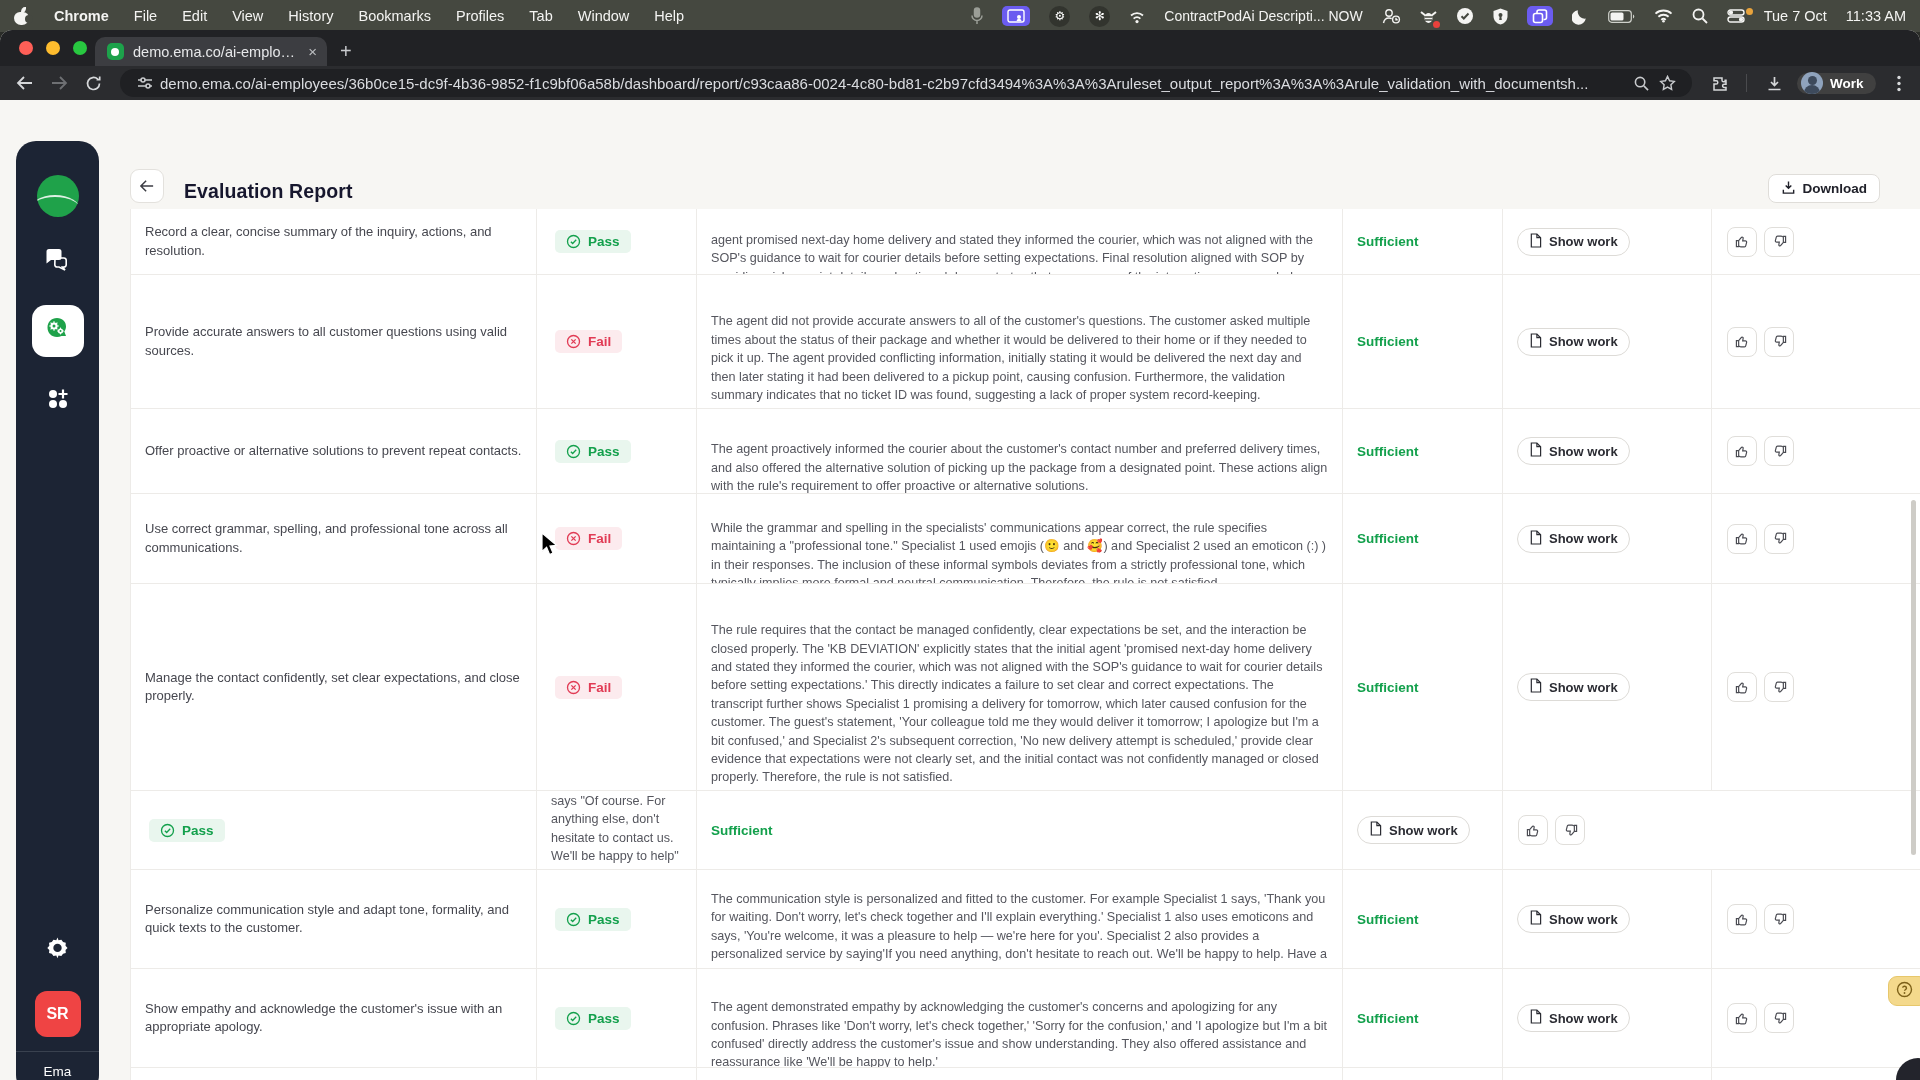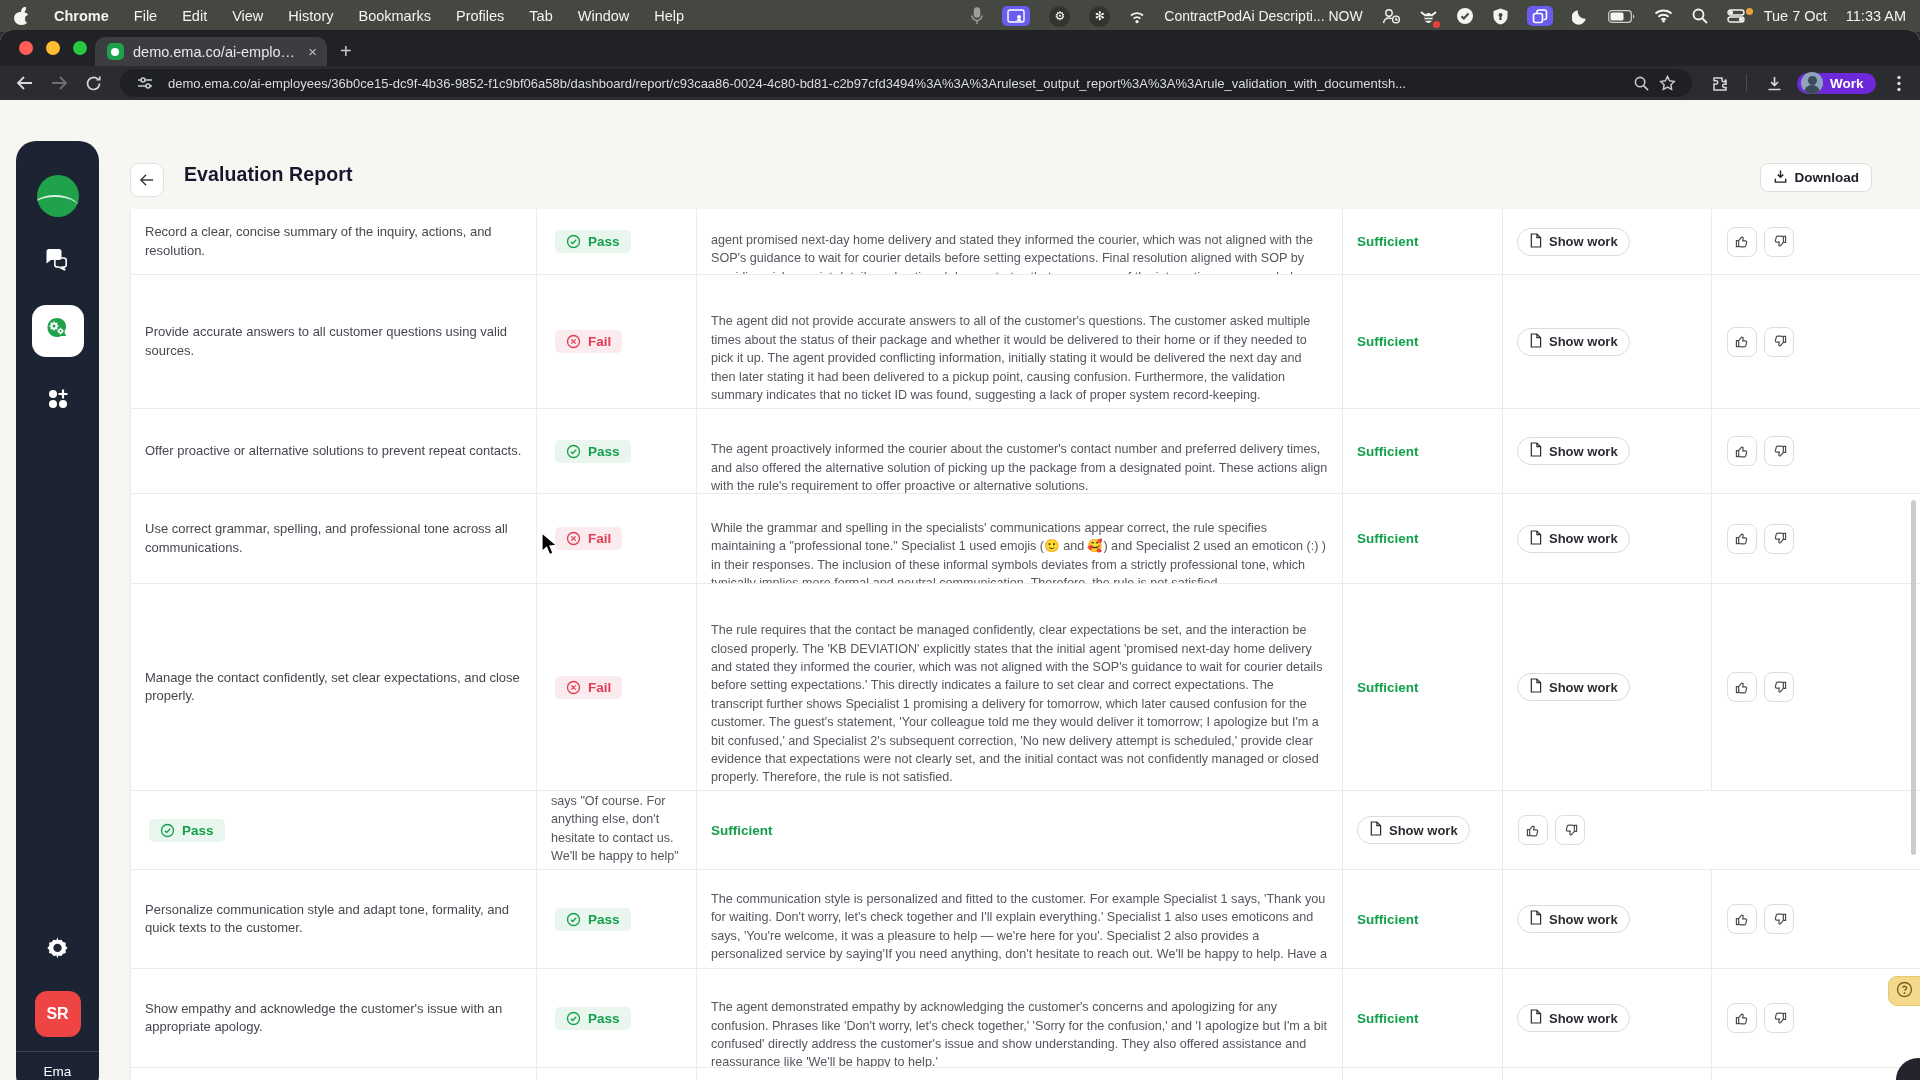--- a/index.html
+++ b/index.html
@@ -44,25 +44,25 @@
   .tab .title { flex:1; overflow:hidden; white-space:nowrap; text-overflow:ellipsis; }
   .tab .close { color:#bcbec1; font-size:15px; flex:none; cursor:default; }
   .newtab { position:absolute; left:340px; top:9px; color:#c9cbce; font-size:20px; line-height:24px; }
   .toolbar { position:absolute; top:36px; left:0; width:1920px; height:34px; background:#2b2c2f;
              display:flex; align-items:center; }
   .nav-ic { width:34px; text-align:center; font-size:17px; color:#d6d8da; flex:none; }
   .nav-ic.dim { color:#6e7073; }
   .nav-ic svg { display:block; margin:0 auto; }
   .omnibox { margin-left:10px; width:1572px; height:28px; background:#1f2023; border-radius:14px;
              display:flex; align-items:center; padding:0 12px; color:#dadce0; }
-  .omnibox .url { flex:1; font-size:13px; white-space:nowrap; overflow:hidden; margin-left:10px; }
+  .omnibox .url { flex:1; font-size:15px; white-space:nowrap; overflow:hidden; margin-left:2px; }
   .ob-ic { flex:none; display:flex; align-items:center; justify-content:center; width:26px; color:#c8cacd; }
   .tb-right { display:flex; align-items:center; gap:6px; margin-left:10px; color:#d6d8da; }
   .separator { width:1px; height:18px; background:#4a4b4e; margin:0 4px; }
-  .profile-pill { display:flex; align-items:center; gap:7px; background:#6d28d9; border-radius:14px;
+  .profile-pill { display:flex; align-items:center; gap:7px; background:#404040; border-radius:14px;
                   height:21px; padding:3px 12px 3px 4px; color:#fff; font-size:13.5px; font-weight:bold; }
   .profile-pill .avatar { width:22px; height:22px; border-radius:50%; background:#8fa3bd; position:relative; overflow:hidden; }
   .profile-pill .avatar::before { content:""; position:absolute; left:6.5px; top:4px; width:9px; height:9px; border-radius:50%; background:#3d4a5c; }
   .profile-pill .avatar::after { content:""; position:absolute; left:3px; top:13px; width:16px; height:10px; border-radius:8px 8px 0 0; background:#3d4a5c; }
 
   
   .app { position:absolute; top:70px; left:0; width:1920px; height:980px; background:#f7f6f3; }
 
   
   .sidebar { position:absolute; left:16px; top:41px; width:83px; height:954px; background:#1c2434;
@@ -72,21 +72,21 @@
                     border-radius:50%; border-top:2.5px solid rgba(255,255,255,.85); }
   .sb-item { width:52px; height:52px; display:flex; align-items:center; justify-content:center; margin-top:18px; border-radius:14px; }
   .sb-item.active { background:#ffffff; }
   .sb-spacer { flex:1; }
   .sb-avatar { width:46px; height:46px; border-radius:12px; background:#ef4444; color:#fff; font-weight:bold;
                font-size:16px; display:flex; align-items:center; justify-content:center; margin-top:16px; }
   .sb-divider { width:83px; height:1px; background:#39414f; margin-top:14px; }
   .sb-org { color:#fff; font-size:13.5px; margin:12px 0 16px; }
 
   
-  .page-header { position:absolute; left:130px; top:63px; right:48px; height:40px; display:flex; align-items:flex-start; }
+  .page-header { position:absolute; left:130px; top:63px; right:40px; height:40px; display:flex; align-items:flex-end; }
   .back-btn { width:34px; height:34px; border:1px solid #e3e1dd; background:#fff; border-radius:9px;
               display:flex; align-items:center; justify-content:center; color:#3c3d44; }
   .page-title { margin-left:20px; font-size:19.5px; font-weight:bold; color:#17172e; letter-spacing:.1px; }
   .dl-btn { margin-left:auto; height:29px; border:1px solid #dfddd9; background:#fff; border-radius:8px;
             display:flex; align-items:center; gap:7px; padding:0 12px; font-size:13.5px; font-weight:bold; color:#20212a; }
 
   
   .report-table { position:absolute; left:130px; top:109px; width:1790px; height:871px; background:#fff;
                   border-left:1px solid #edebe8; overflow:hidden; }
   .trow { display:grid; grid-template-columns:405px 160px 646px 160px 209px 1fr;

